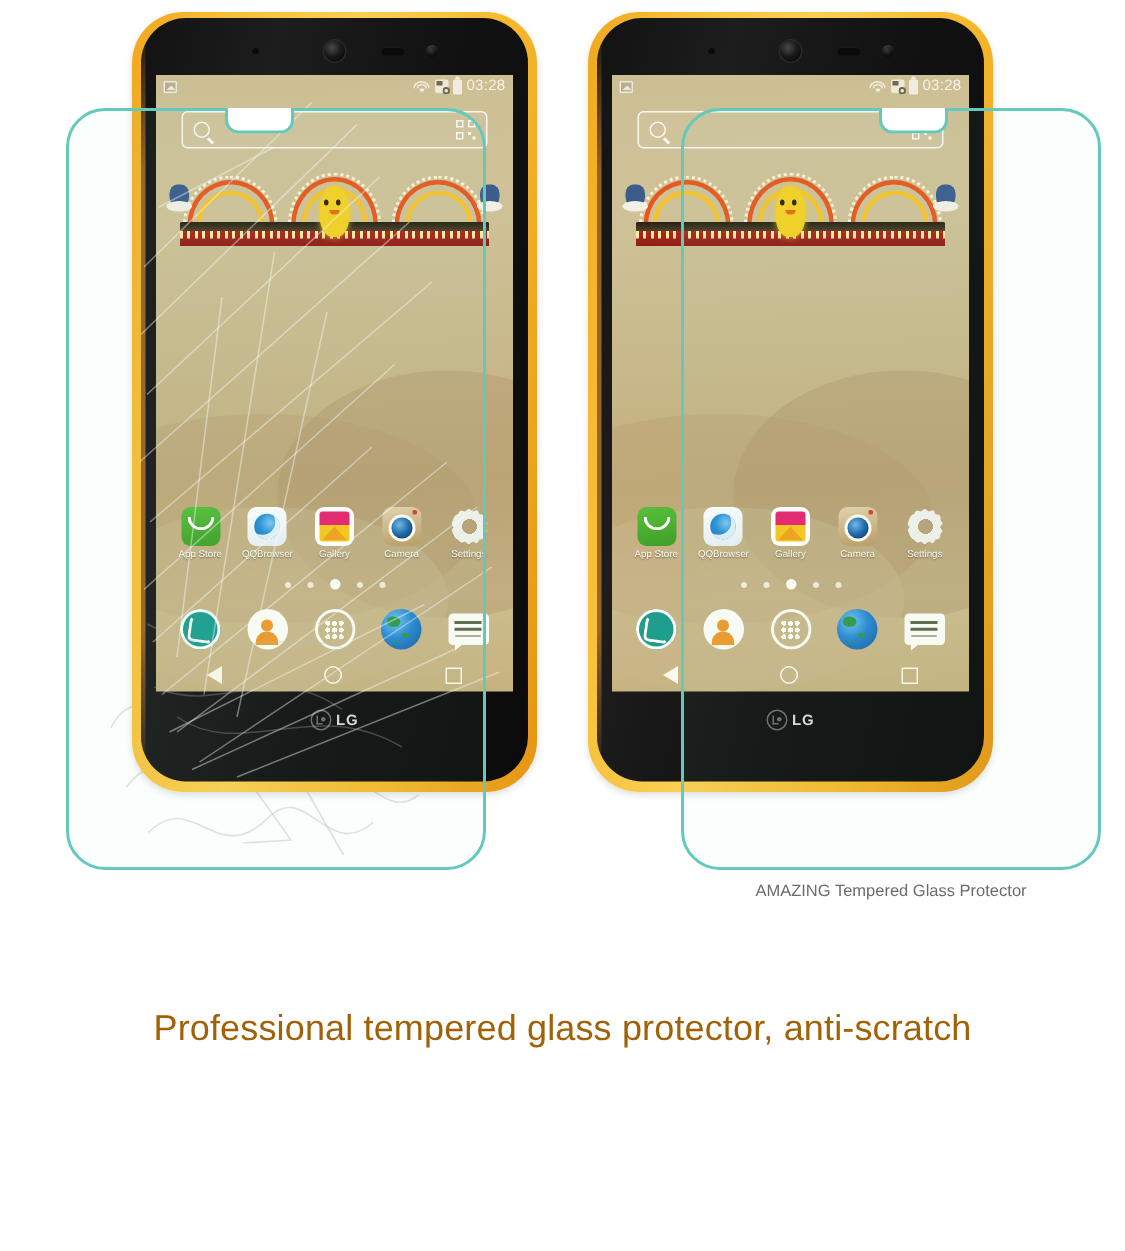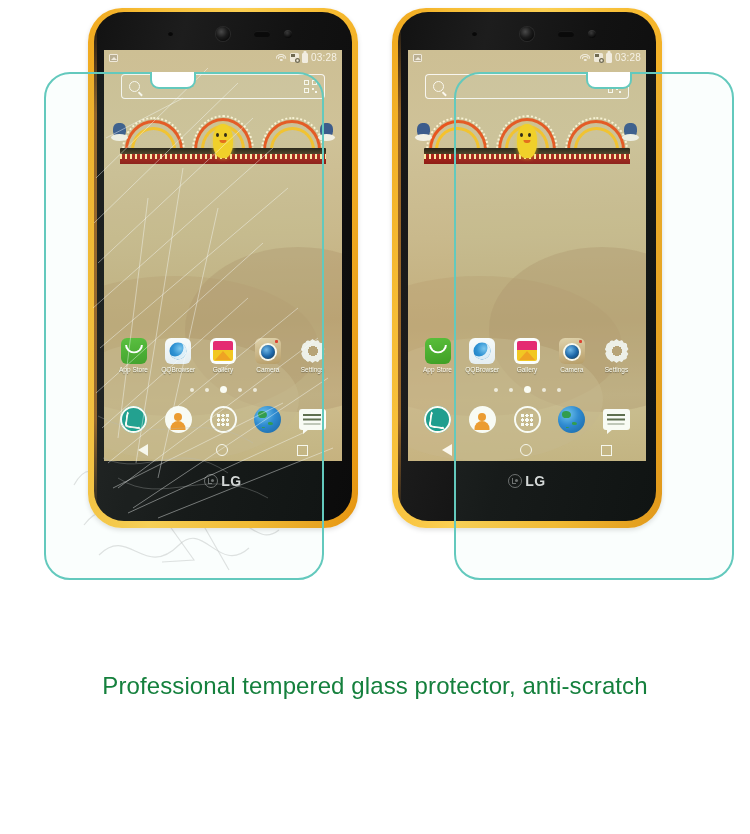--- a/index.html
+++ b/index.html
@@ -223,29 +223,29 @@
   .nv-home { width:12px;height:12px;border-radius:50%;border:1.8px solid #fbf8ee;}
   .nv-rec { width:11px;height:11px;border:1.8px solid #fbf8ee;}
 
   
   .bezel-bot { position:absolute; left:0; right:0; bottom:0; height:60px;
     display:flex; align-items:flex-start; justify-content:center; padding-top:12px; }
   .lg-logo { display:flex; align-items:center; gap:3px; }
   .lg-mark { width:14px;height:14px;border-radius:50%;border:1.4px solid #6d6d6d;position:relative;}
   .lg-mark::before{content:"";position:absolute;left:3px;top:3px;width:3px;height:5px;border-left:1.3px solid #6d6d6d;border-bottom:1.3px solid #6d6d6d;}
   .lg-mark::after{content:"";position:absolute;right:3px;top:4px;width:3px;height:3px;border-radius:50%;background:#6d6d6d;}
-  .lg-text { font-size:14px; font-weight:bold; color:#d8d8d8; letter-spacing:.5px; }
+  .lg-text { font-size:10px; font-weight:bold; color:#d8d8d8; letter-spacing:.5px; }
 
   
   .scratch-layer { position:absolute; inset:0; z-index:3; pointer-events:none; }
 
   
   .caption { position:absolute; font-size:11px; color:#6b6b6b; text-align:center; z-index:5; }
   .headline { position:absolute; left:0; right:0; top:672px; text-align:center;
-    font-size:24px; color:#15803d; letter-spacing:.1px; }
+    font-size:24px; color:#a16207; letter-spacing:.1px; }
   .subline { position:absolute; left:0; right:0; top:708px; text-align:center;
     font-size:19px; color:#4f4f4f; letter-spacing:.1px; }
 </style>
 </head>
 <body>
 
 <div class="stage">
 
   <div class="phone" id="phone-left" style="left:88px; top:8px; width:270px; height:520px;">
     <div class="case"></div>
@@ -537,16 +537,17 @@
           <i class="lg-text" style="font-style:normal;">LG</i>
         </span>
       </div>
     </div>
   </div>
 
   <div class="protector" style="left:454px; top:72px; width:280px; height:508px;">
     <span class="notch" style="left:130px;"></span>
   </div>
 
+  <div class="caption" style="left:454px; top:588px; width:280px;">AMAZING Tempered Glass Protector</div>
 
   <div class="headline">Professional tempered glass protector, anti-scratch</div>
 
 </div>
 
 </body></html>

